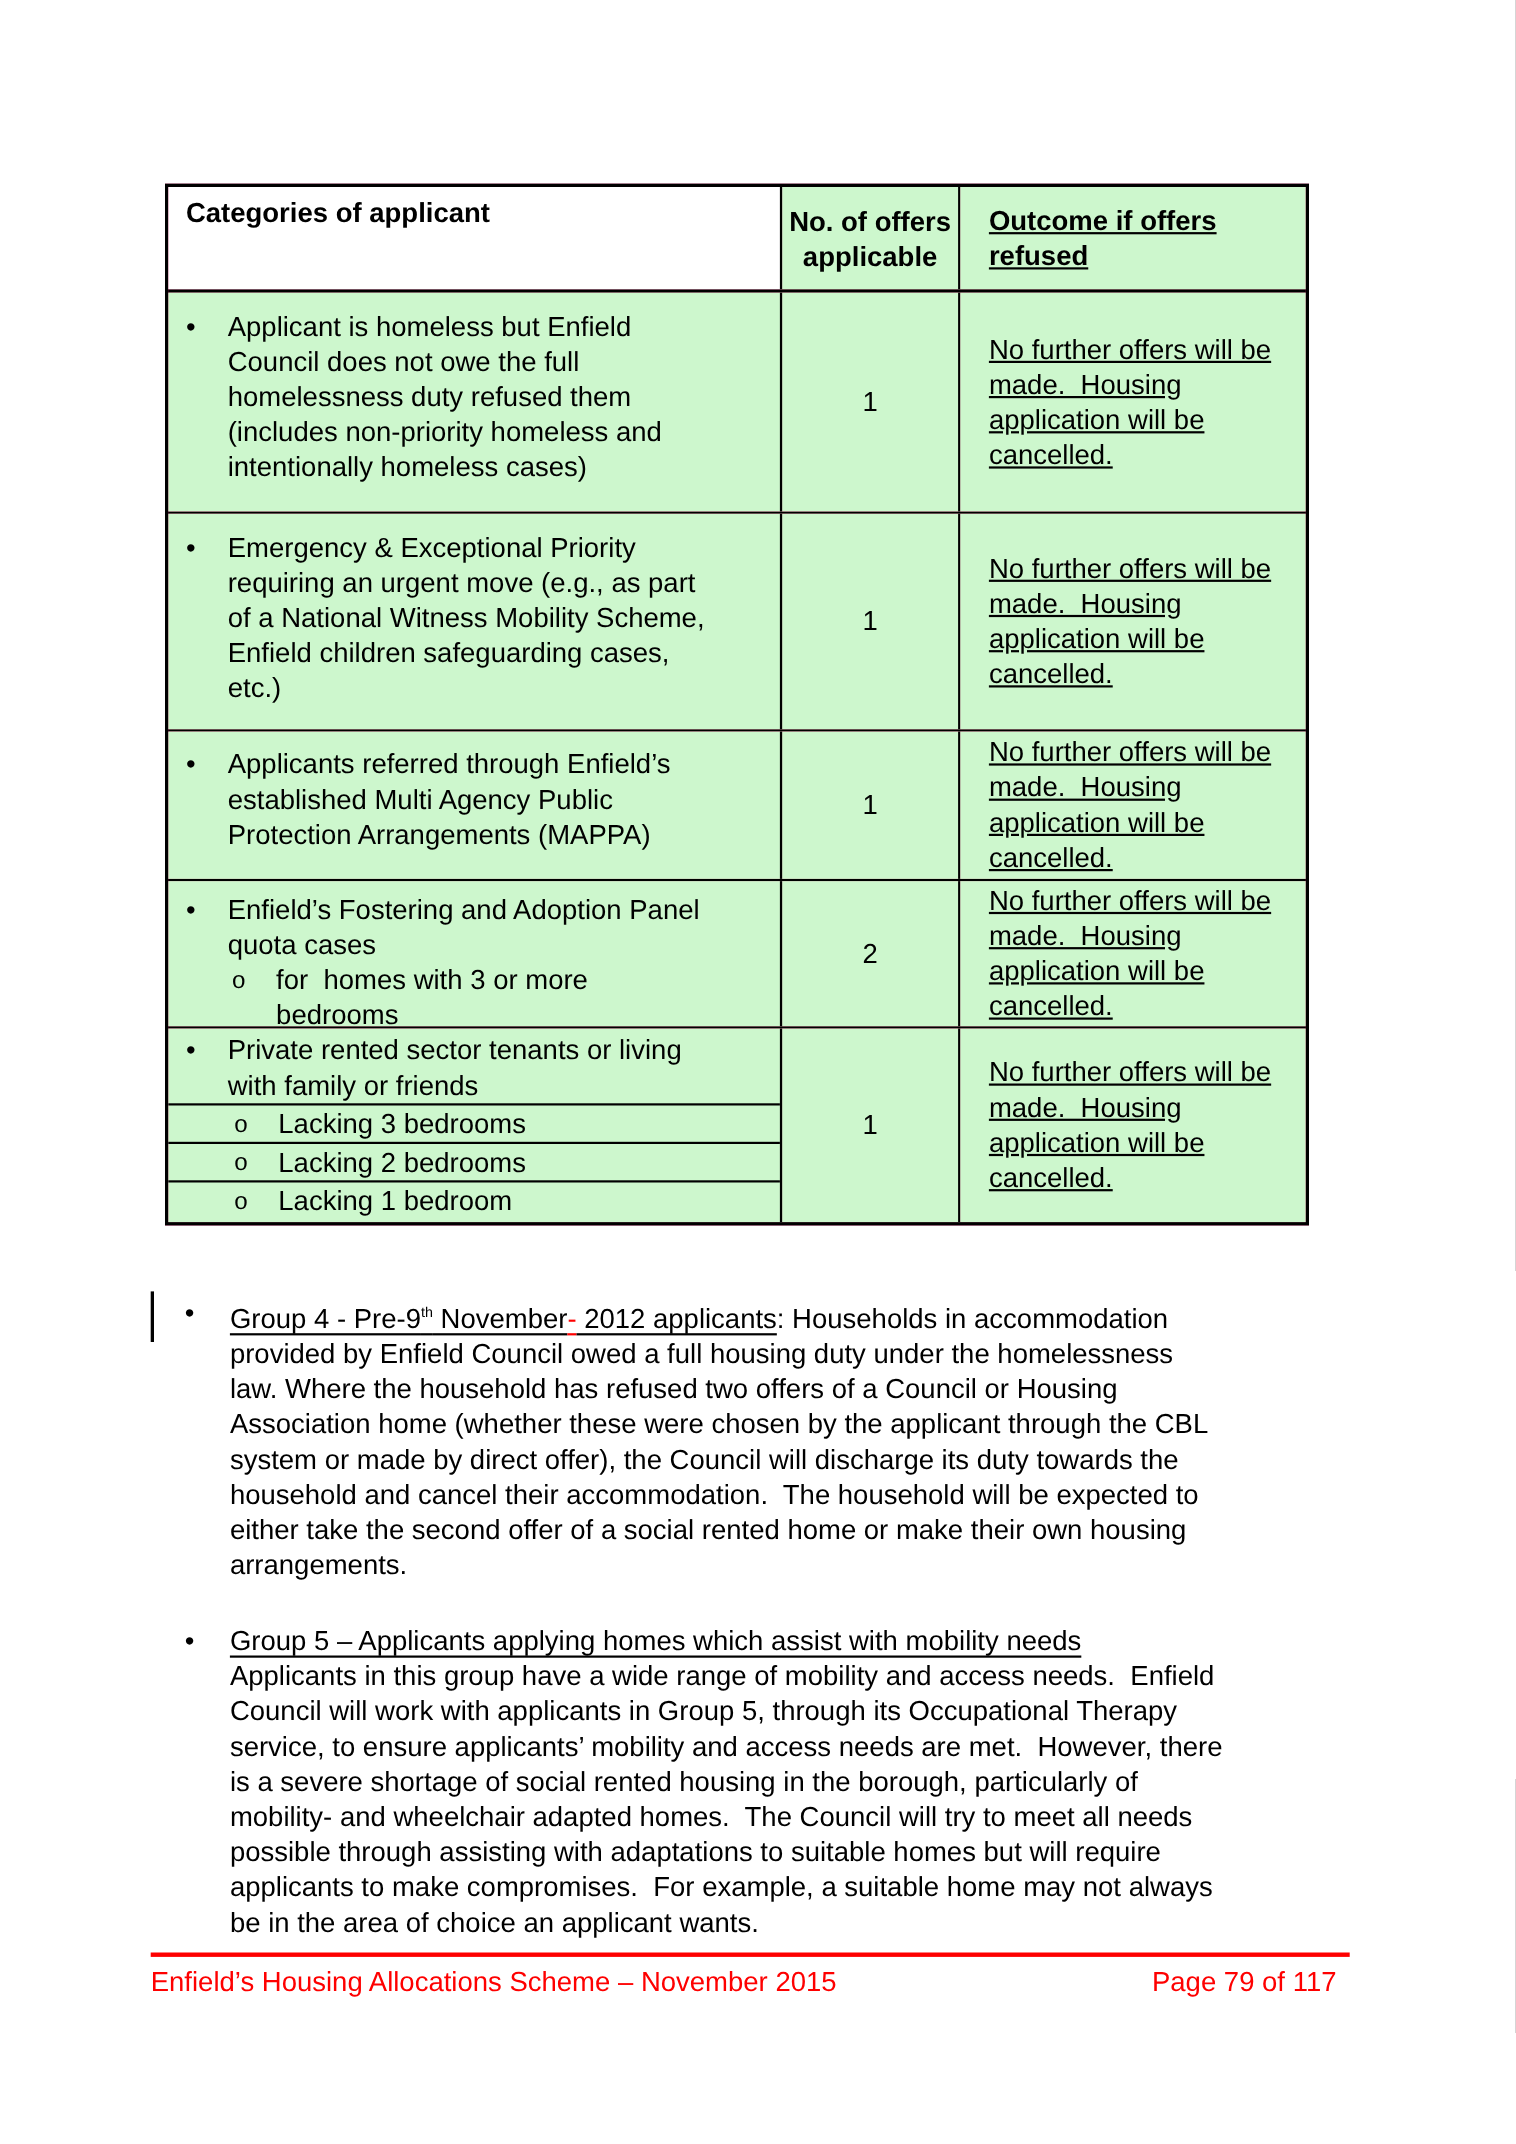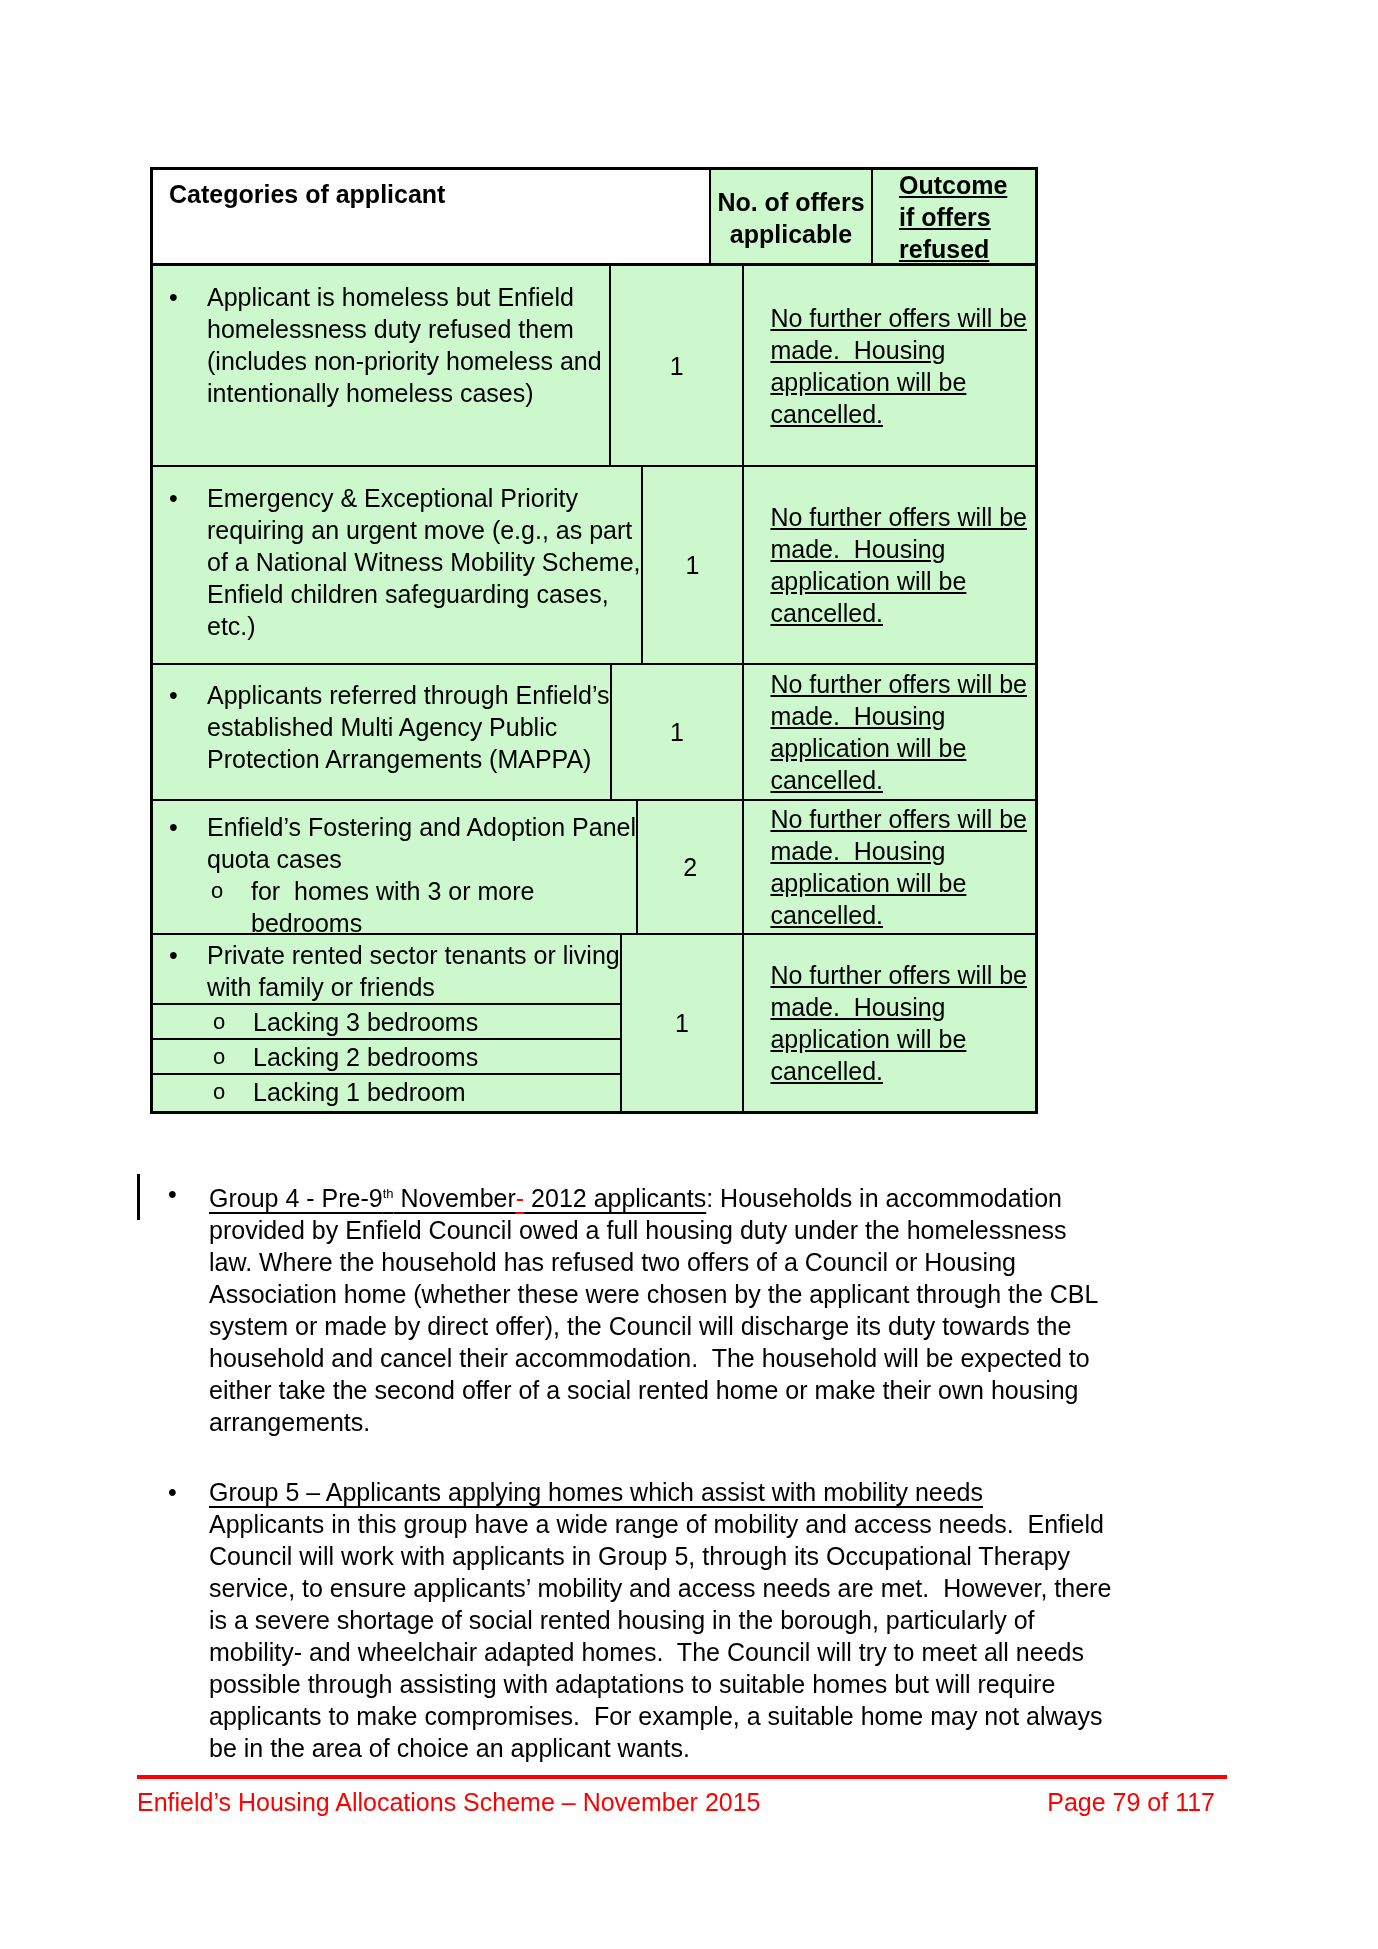--- a/index.html
+++ b/index.html
@@ -3,21 +3,21 @@
 <meta charset="utf-8">
 <style>
   html,body{margin:0;padding:0;background:#888;}
   .page{
     position:relative;width:1378px;height:1949px;background:#fff;
     font-family:"Liberation Sans",sans-serif;color:#000;overflow:hidden;
     margin:0 auto;
   }
   
   .doc-table{
-    position:absolute;left:150px;top:167px;width:888px;
+    position:absolute;left:150px;top:167px;width:1040px;
     border:3px solid #000;box-sizing:border-box;background:#be185d;
   }
   .t-row{display:flex;box-sizing:border-box;border-bottom:2px solid #000;}
   .t-row.header{height:96px;border-bottom:3px solid #000;}
   .t-row.last{border-bottom:none;}
   .cell{box-sizing:border-box;font-size:25px;line-height:32px;}
   .c1{width:558px;border-right:2px solid #000;position:relative;}
   .c2{width:162px;border-right:2px solid #000;display:flex;align-items:center;justify-content:center;}
   .c3{flex:1;display:flex;flex-direction:column;justify-content:center;padding-left:26px;padding-right:8px;text-decoration:underline;}
   .green{background:var(--green,#cdf7cd);}
@@ -61,20 +61,21 @@
       <div class="cell c2 head green">No. of offers applicable</div>
       <div class="cell c3 head green">Outcome if offers refused</div>
     </div>
     <div id="table-body">
         <div class="t-row" style="height: 201px;">
           <div class="cell c1 green" style="padding-top: 15px;">
             <div class="li-row">
               <span class="b-glyph">•</span>
               <div>
                 <div class="line">Applicant is homeless but Enfield</div>
+                <div class="line">Council does not owe the full</div>
                 <div class="line">homelessness duty refused them</div>
                 <div class="line">(includes non-priority homeless and</div>
                 <div class="line">intentionally homeless cases)</div>
               </div>
             </div>
           </div>
           <div class="cell c2 green">
             <span>1</span>
           </div>
           <div class="cell c3 green">

